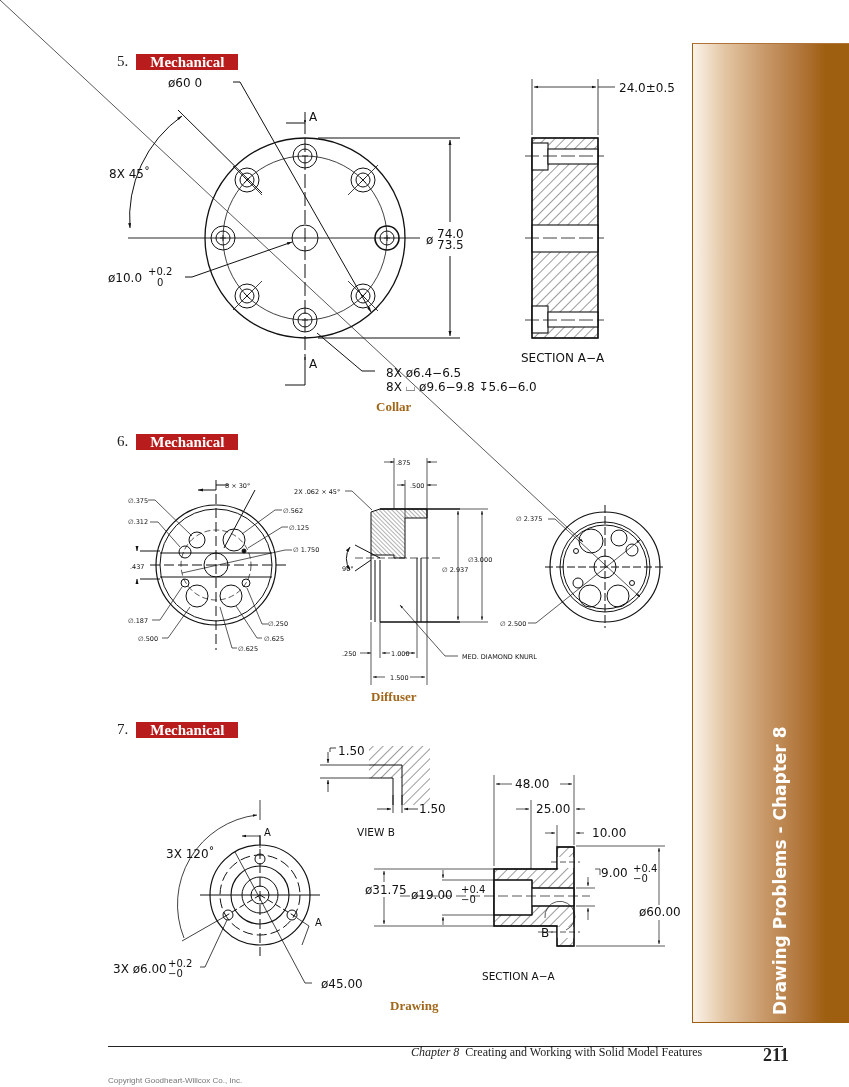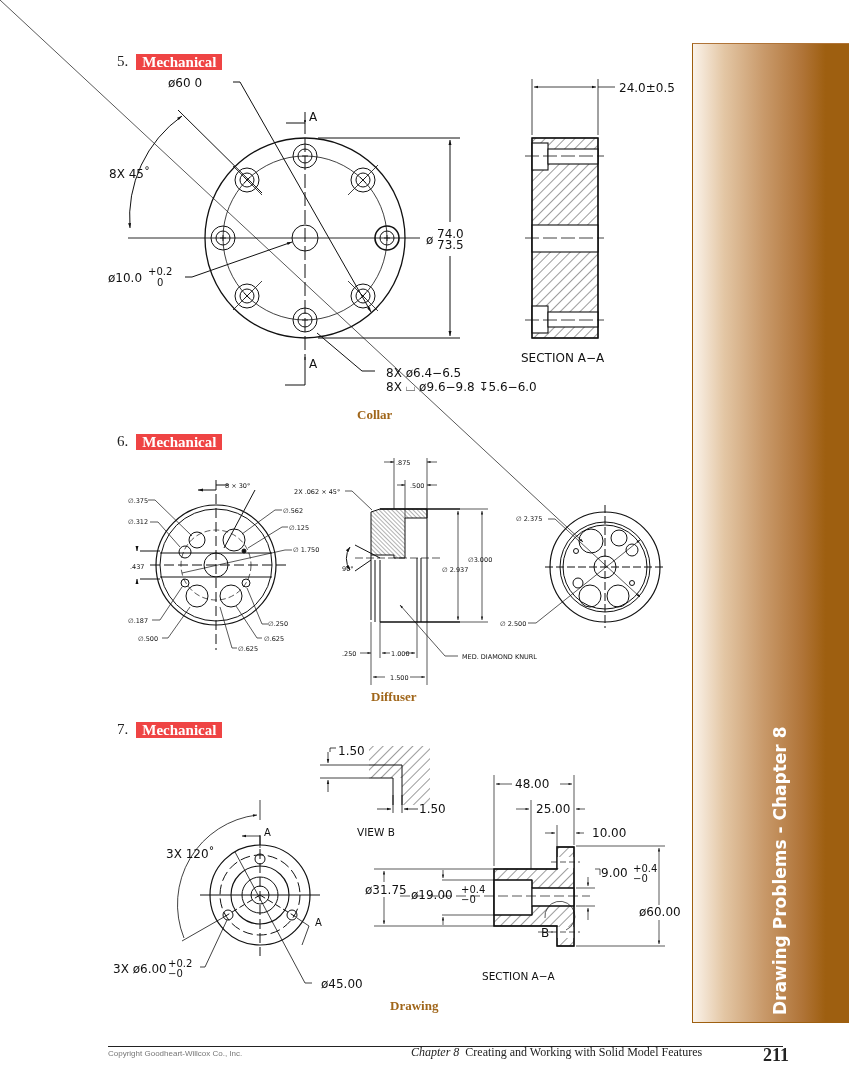--- a/index.html
+++ b/index.html
@@ -10,26 +10,26 @@
     border-left:1px solid #9e5f10; border-bottom:1px solid #9e5f10; border-top:1px solid #b07438;
     box-sizing:border-box;
   }
   .side-title {
     position:absolute; left:770px; top:1015px; transform-origin:0 0; transform:rotate(-90deg);
     white-space:nowrap; color:#ffffff; font-family:"DejaVu Sans", sans-serif; font-weight:bold; font-size:17px;
     width:300px;
   }
   .problem-heading { position:absolute; font-size:15px; color:#222; display:flex; align-items:center; gap:8px; }
   .problem-heading .num { font-family:"Liberation Serif", serif; }
-  .problem-heading .tag { background:#ef4444; color:#fff; font-weight:bold; padding:0 6px; line-height:16px; }
+  .problem-heading .tag { background:#b91c1c; color:#fff; font-weight:bold; padding:0 14px; line-height:16px; }
   .caption { position:absolute; font-weight:bold; color:#a0661a; font-size:13px; font-family:"Liberation Serif", serif; }
   svg.drawing { position:absolute; left:0; top:0; }
   svg text { font-family:"DejaVu Sans", sans-serif; fill:#111; }
   .footer-rule { position:absolute; left:108px; top:1046px; width:675px; height:1px; background:#222; }
-  .footer-copy { position:absolute; left:108px; top:1049px; font-family:"Liberation Sans", sans-serif; font-size:8px; color:#777; }
+  .footer-copy { position:absolute; left:108px; top:1076px; font-family:"Liberation Sans", sans-serif; font-size:8px; color:#777; }
   .footer-chapter { position:absolute; left:411px; top:1045px; font-size:12px; color:#222; }
   .footer-chapter i { font-style:italic; }
   .footer-page { position:absolute; left:763px; top:1045px; font-size:18px; font-weight:bold; color:#222; }
 </style>
 </head>
 <body>
 
 <div class="side-panel"></div>
 <div class="side-title">Drawing Problems - Chapter 8</div>
 
@@ -39,21 +39,21 @@
 </div>
 <div class="problem-heading" style="left:117px; top:433px;">
   <span class="num">6.</span>
   <span class="tag">Mechanical</span>
 </div>
 <div class="problem-heading" style="left:117px; top:721px;">
   <span class="num">7.</span>
   <span class="tag">Mechanical</span>
 </div>
 
-<div class="caption" style="left:357px; top:399px;margin-top:8px;">Collar</div>
+<div class="caption" style="left:376px; top:399px;">Collar</div>
 <div class="caption" style="left:371px; top:689px;text-align:right;">Diffuser</div>
 <div class="caption" style="left:390px; top:998px;">Drawing</div>
 
 <svg class="drawing" width="849" height="1087" viewBox="0 0 849 1087">
   <defs>
     <pattern id="hatch" patternUnits="userSpaceOnUse" width="7" height="7" patternTransform="rotate(45)">
       <line x1="0" y1="0" x2="0" y2="7" stroke="#222" stroke-width="0.9"></line>
     </pattern>
     <pattern id="hatchFine" patternUnits="userSpaceOnUse" width="3" height="3" patternTransform="rotate(-45)">
       <line x1="0" y1="0" x2="0" y2="3" stroke="#222" stroke-width="0.7"></line>

